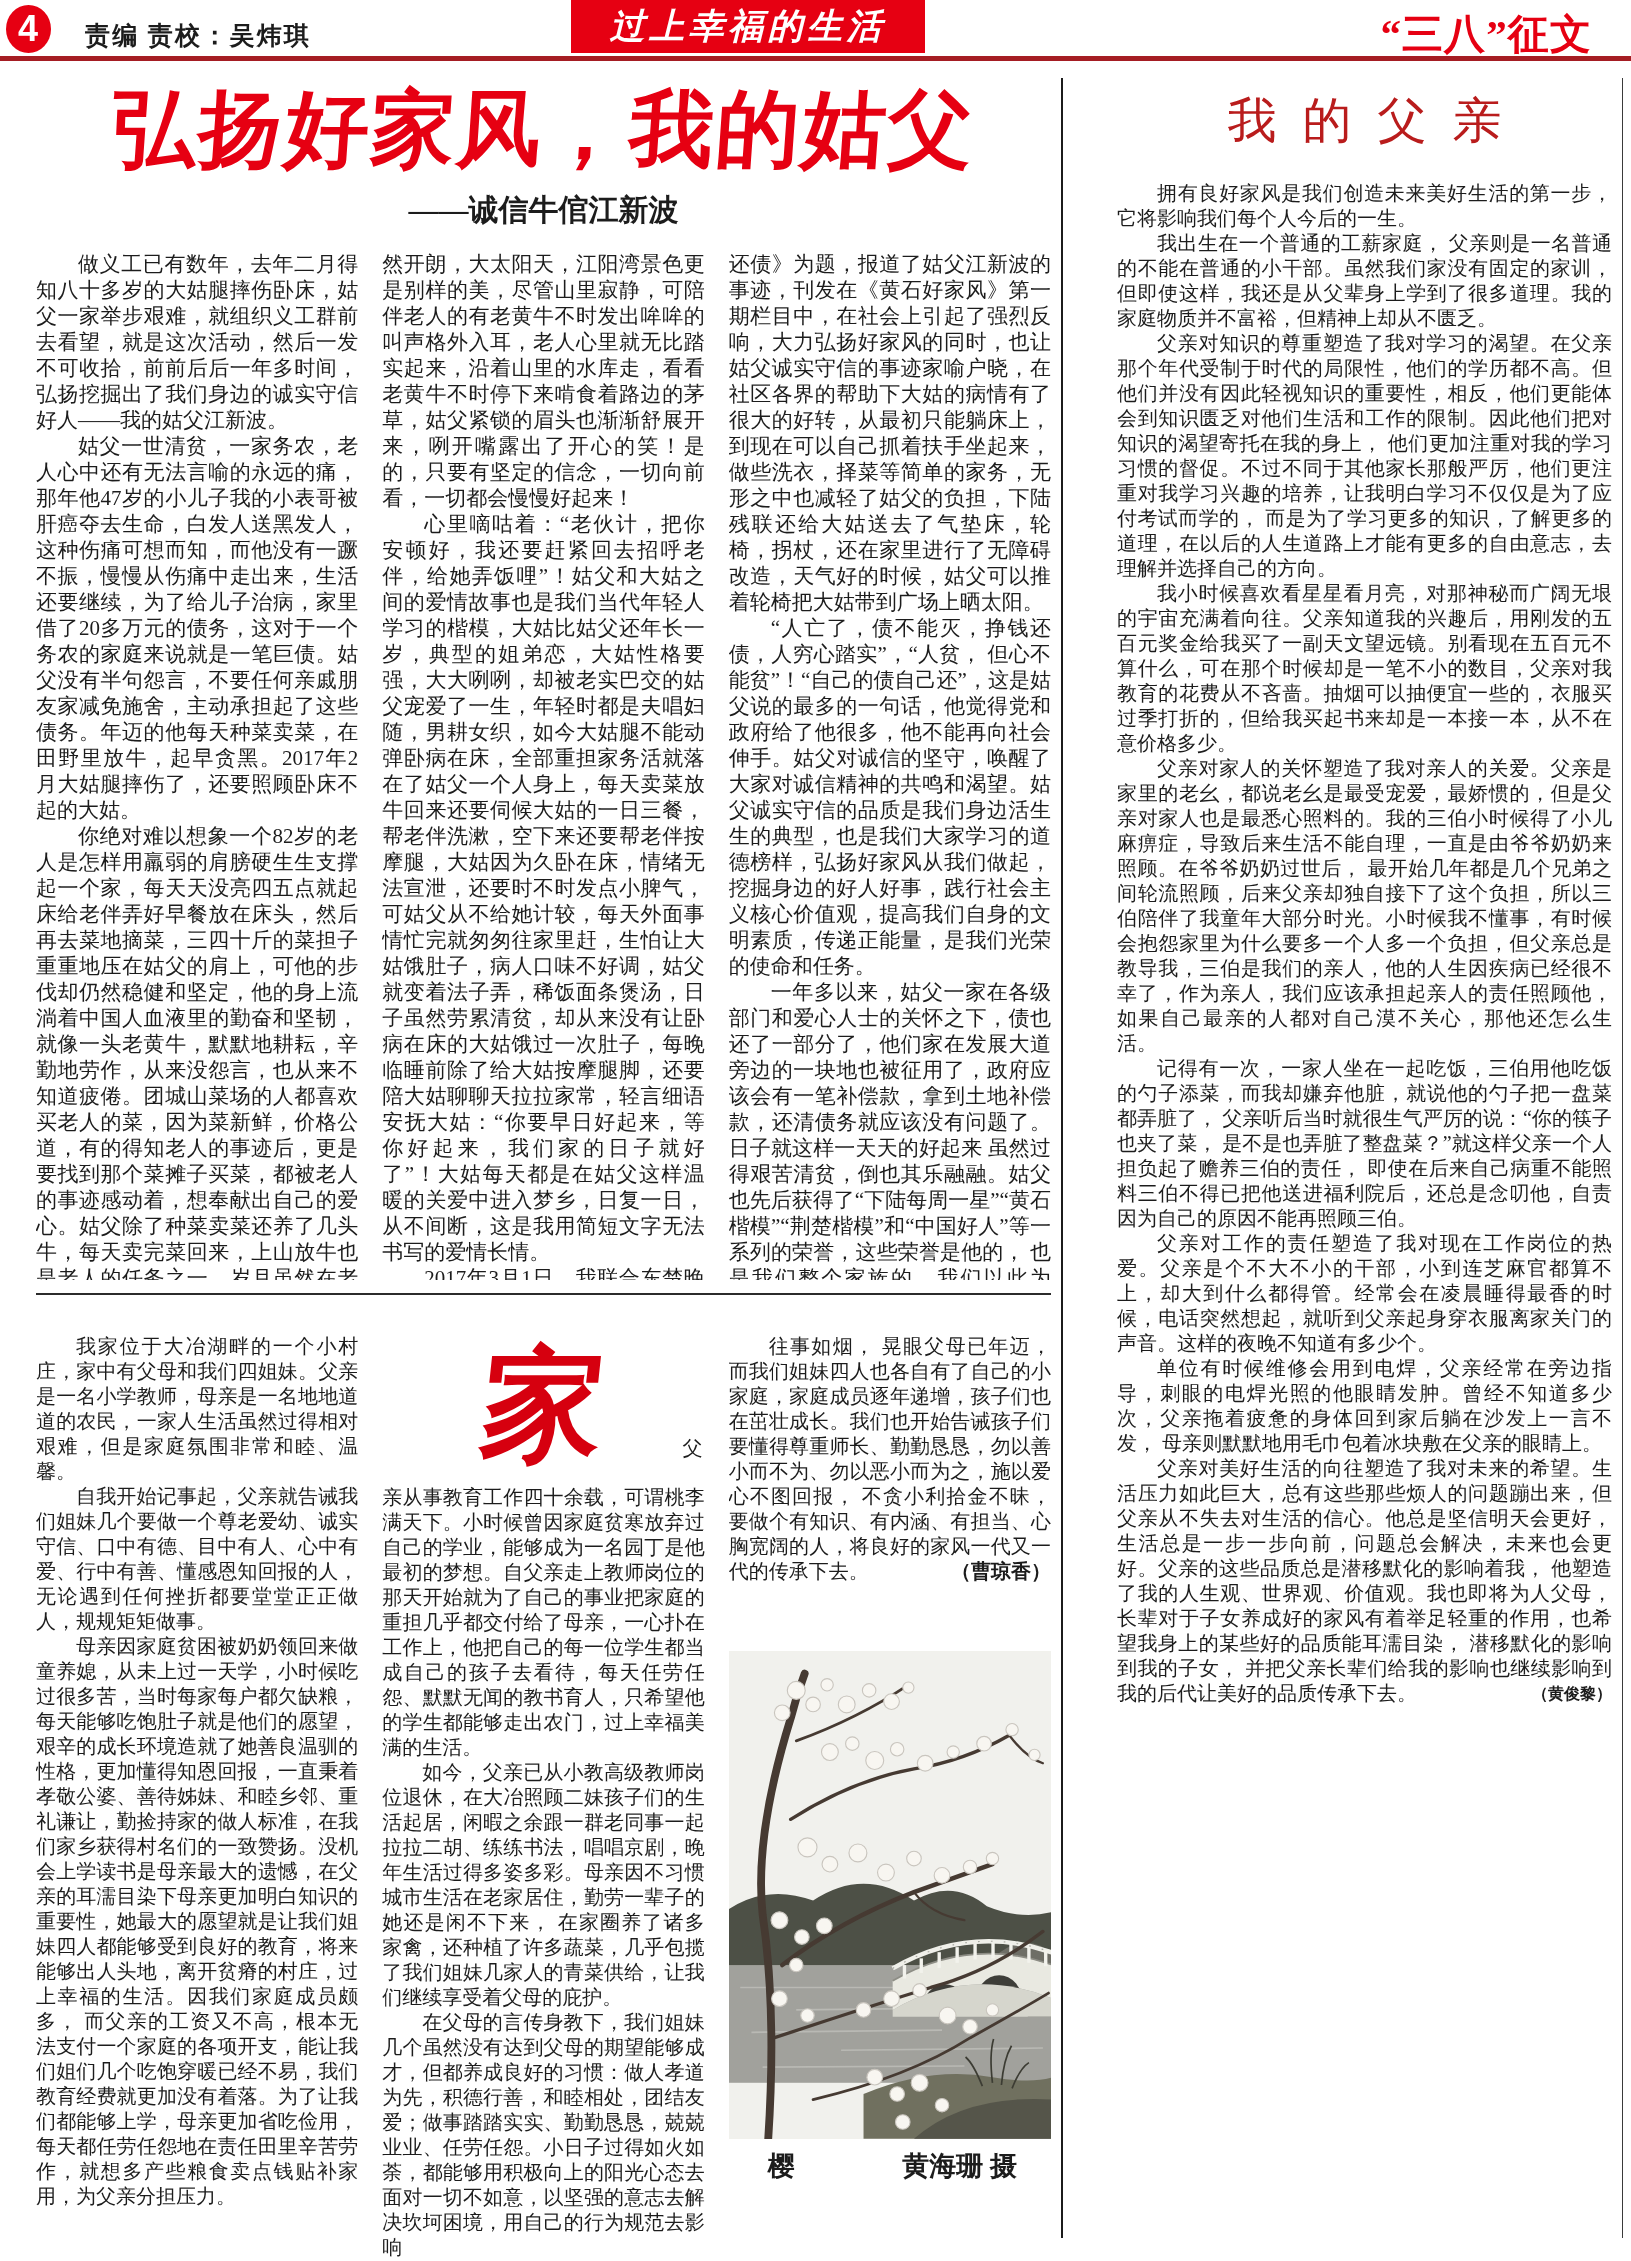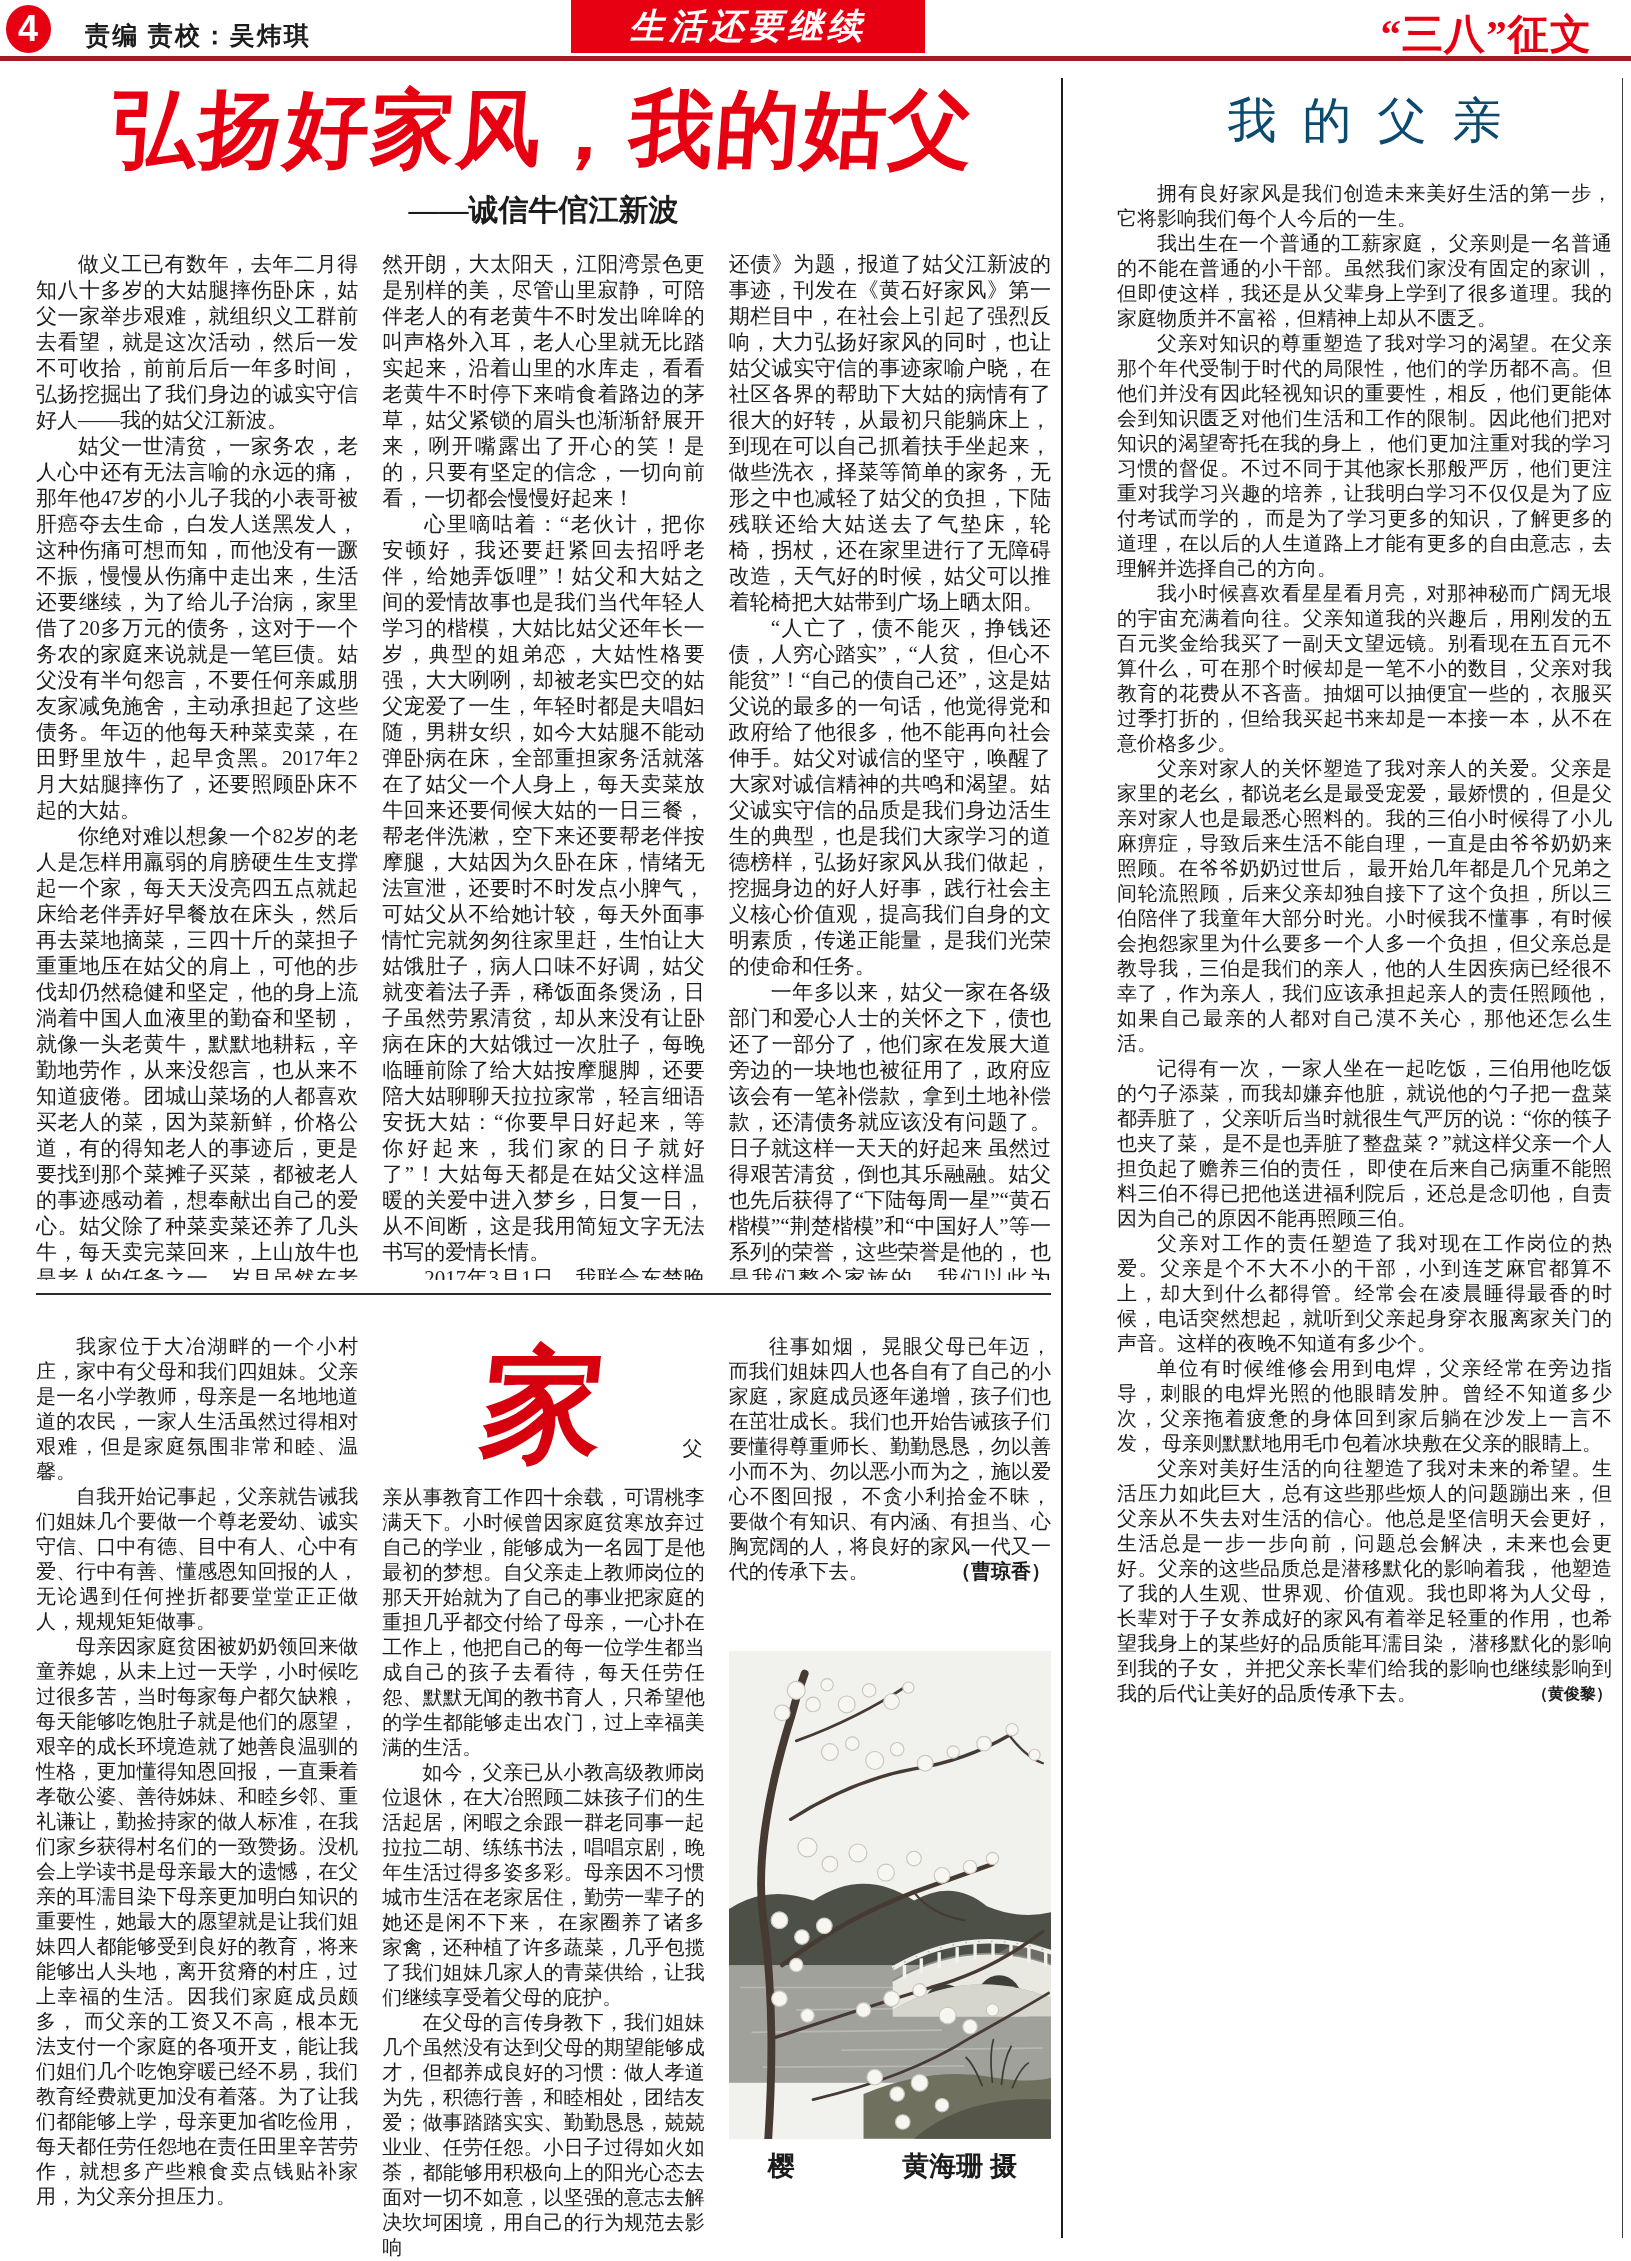--- a/index.html
+++ b/index.html
@@ -41,34 +41,34 @@
   .family-logo{position:relative;height:151px;text-align:center;}
   .family-char{font-size:122px;line-height:143px;color:#d6000f;font-weight:bold;
     transform:skewX(-6deg);display:inline-block;}
   .hanging-char{position:absolute;right:2.2px;bottom:23.5px;font-size:20px;color:#1c1c1c;}
   .photo-block{margin-top:67px;}
   .photo-frame{width:324px;height:488px;overflow:hidden;background:#efefec;}
   .photo-caption{display:flex;justify-content:space-between;align-items:baseline;
     padding:9px 34px 0 39px;font-size:27px;font-weight:bold;}
   
   .right-article{position:absolute;left:1117px;top:84px;width:495px;height:2154px;overflow:hidden;}
-  .a3-title{text-align:center;font-size:49px;line-height:73px;color:#0c4a6e;
+  .a3-title{text-align:center;font-size:49px;line-height:73px;color:#b91c1c;
     letter-spacing:26px;text-indent:26px;margin-bottom:23.5px;}
   .a3 .para{font-size:20px;line-height:25px;}
   .a3 .byline{font-size:16px;line-height:25px;margin-top:-25px;text-align:right;font-weight:bold;}
 </style>
 </head>
 <body>
 
 <div class="badge">
   <span>4</span>
 </div>
 <div class="editors">责编 责校：吴炜琪</div>
 <div class="masthead">
-  <span>生活还要继续</span>
+  <span>过上幸福的生活</span>
 </div>
 <div class="section-label">“三八”征文</div>
 <div class="header-rule"></div>
 
 <div class="v-divider"></div>
 <div class="v-edge"></div>
 <div class="h-rule"></div>
 
 <div class="main-left a1">
   <div class="a1-title">弘扬好家风，我的姑父</div>

